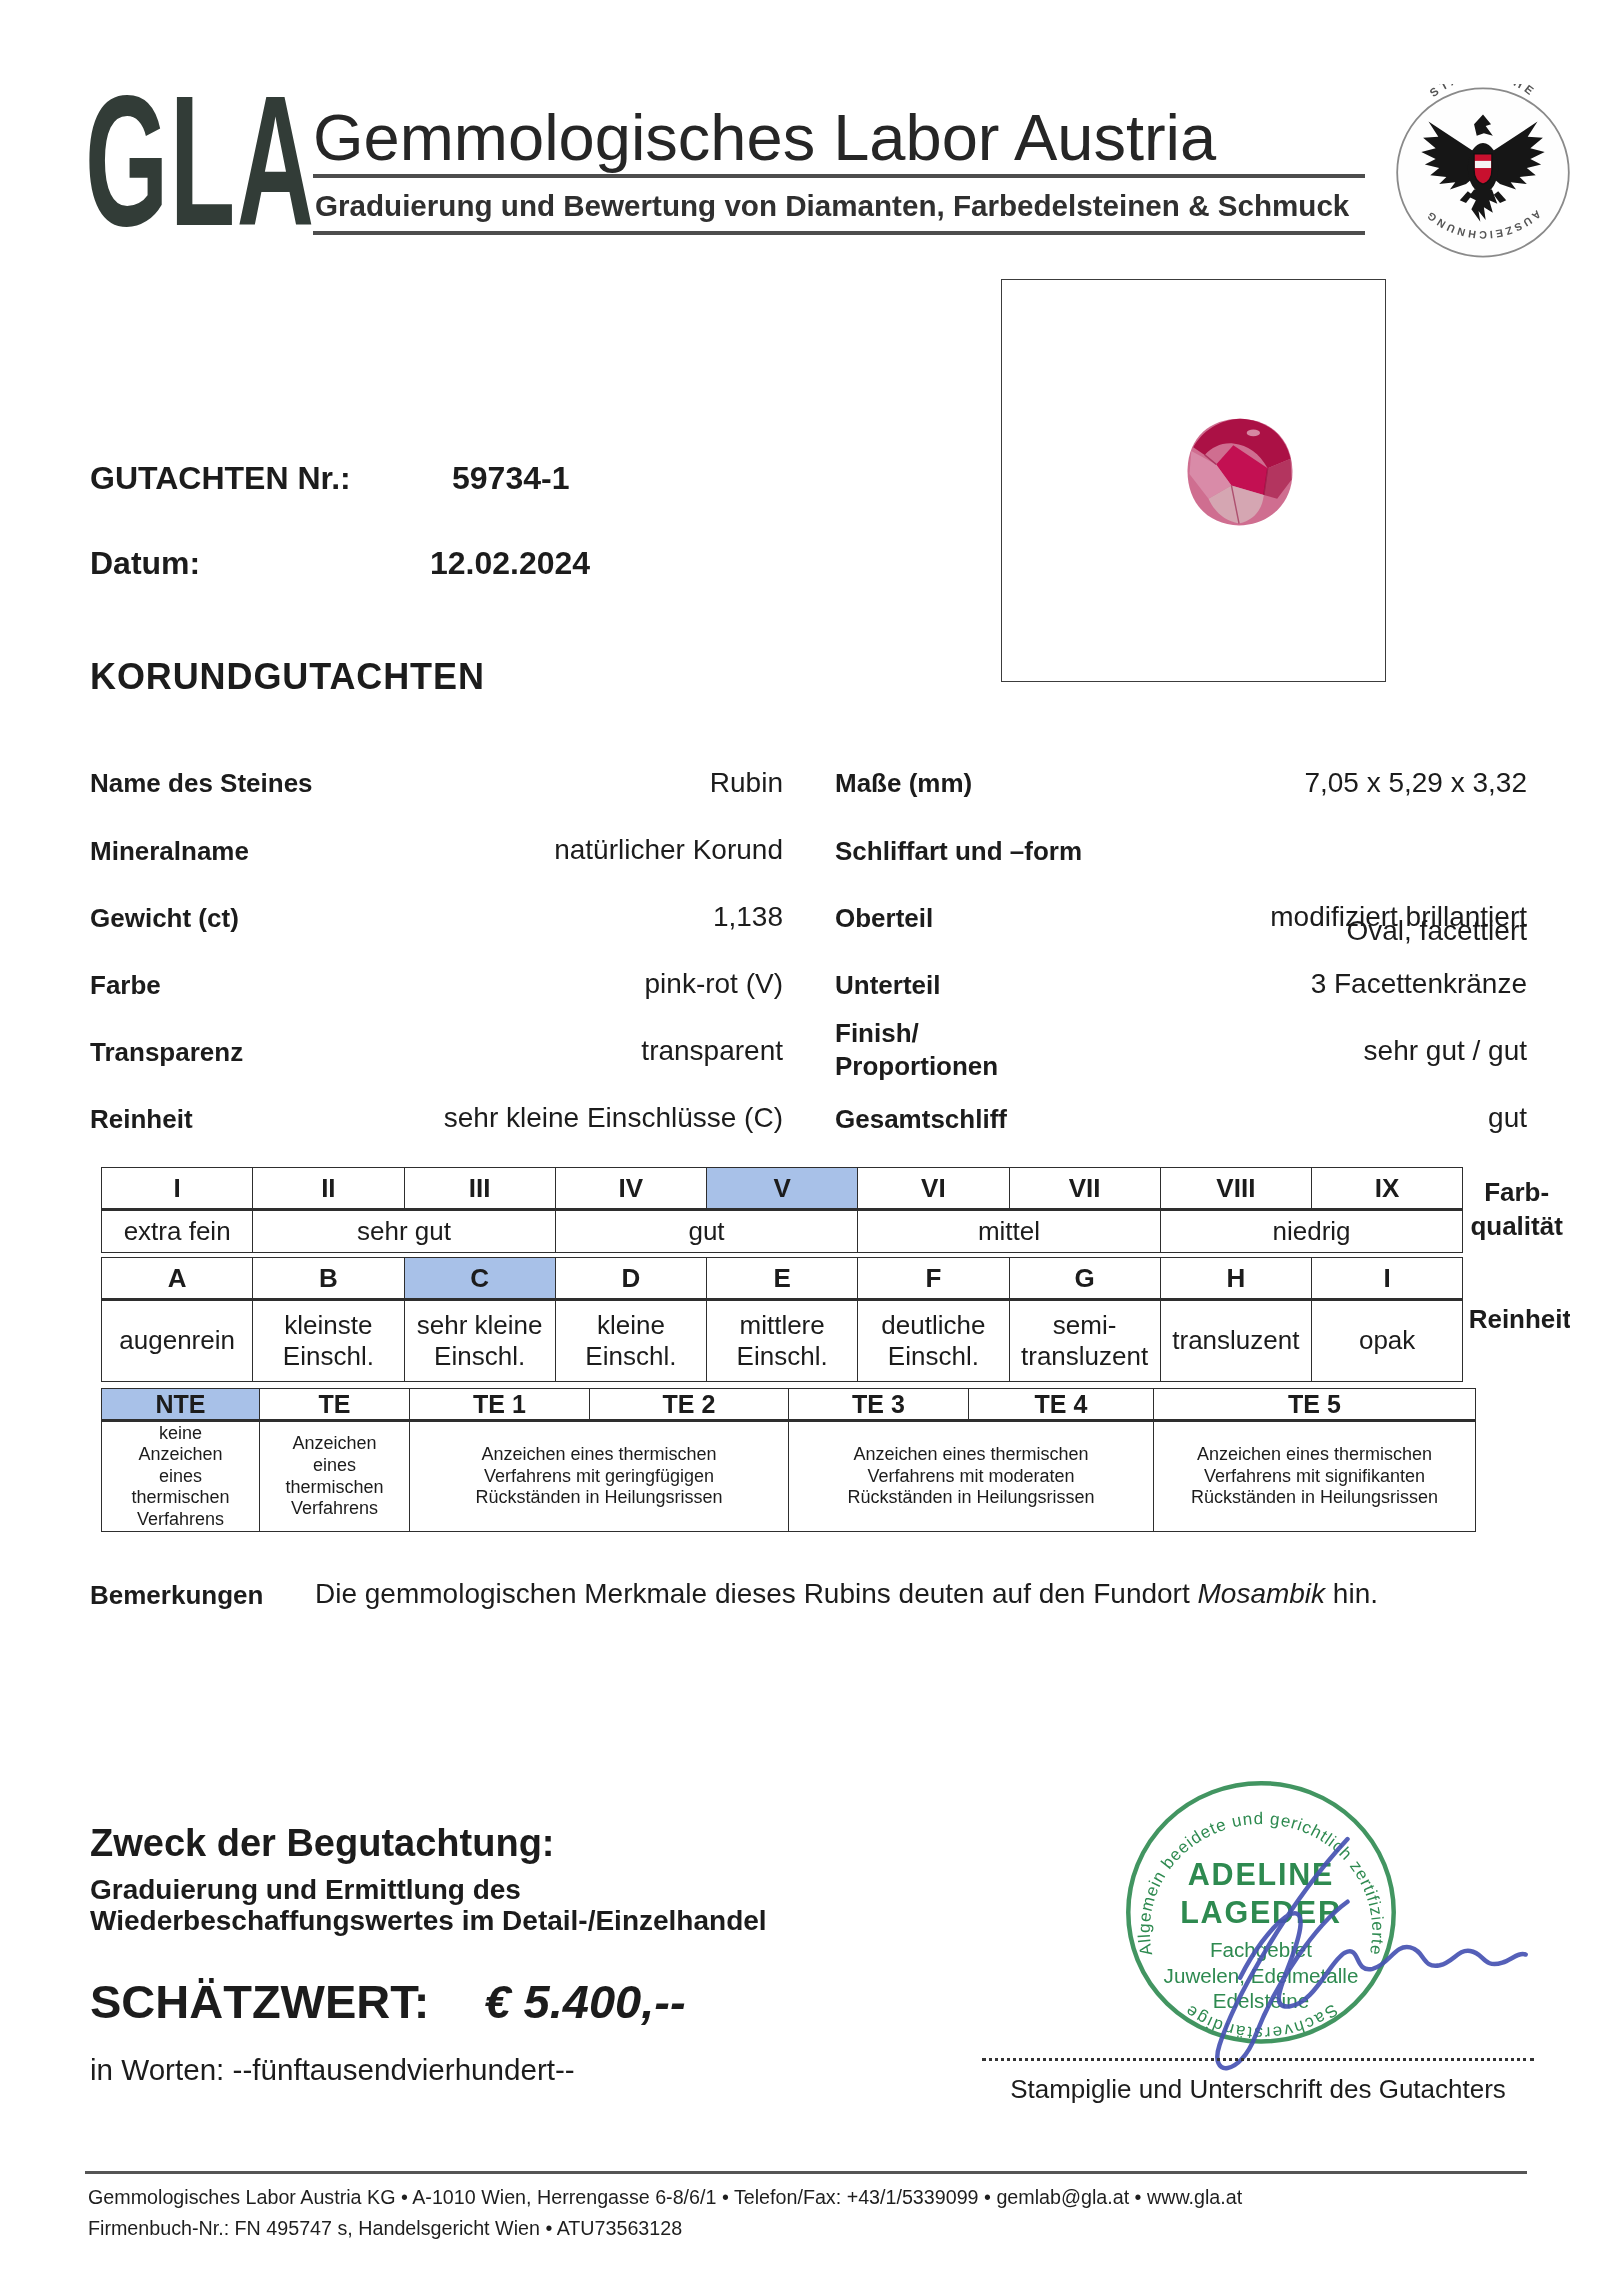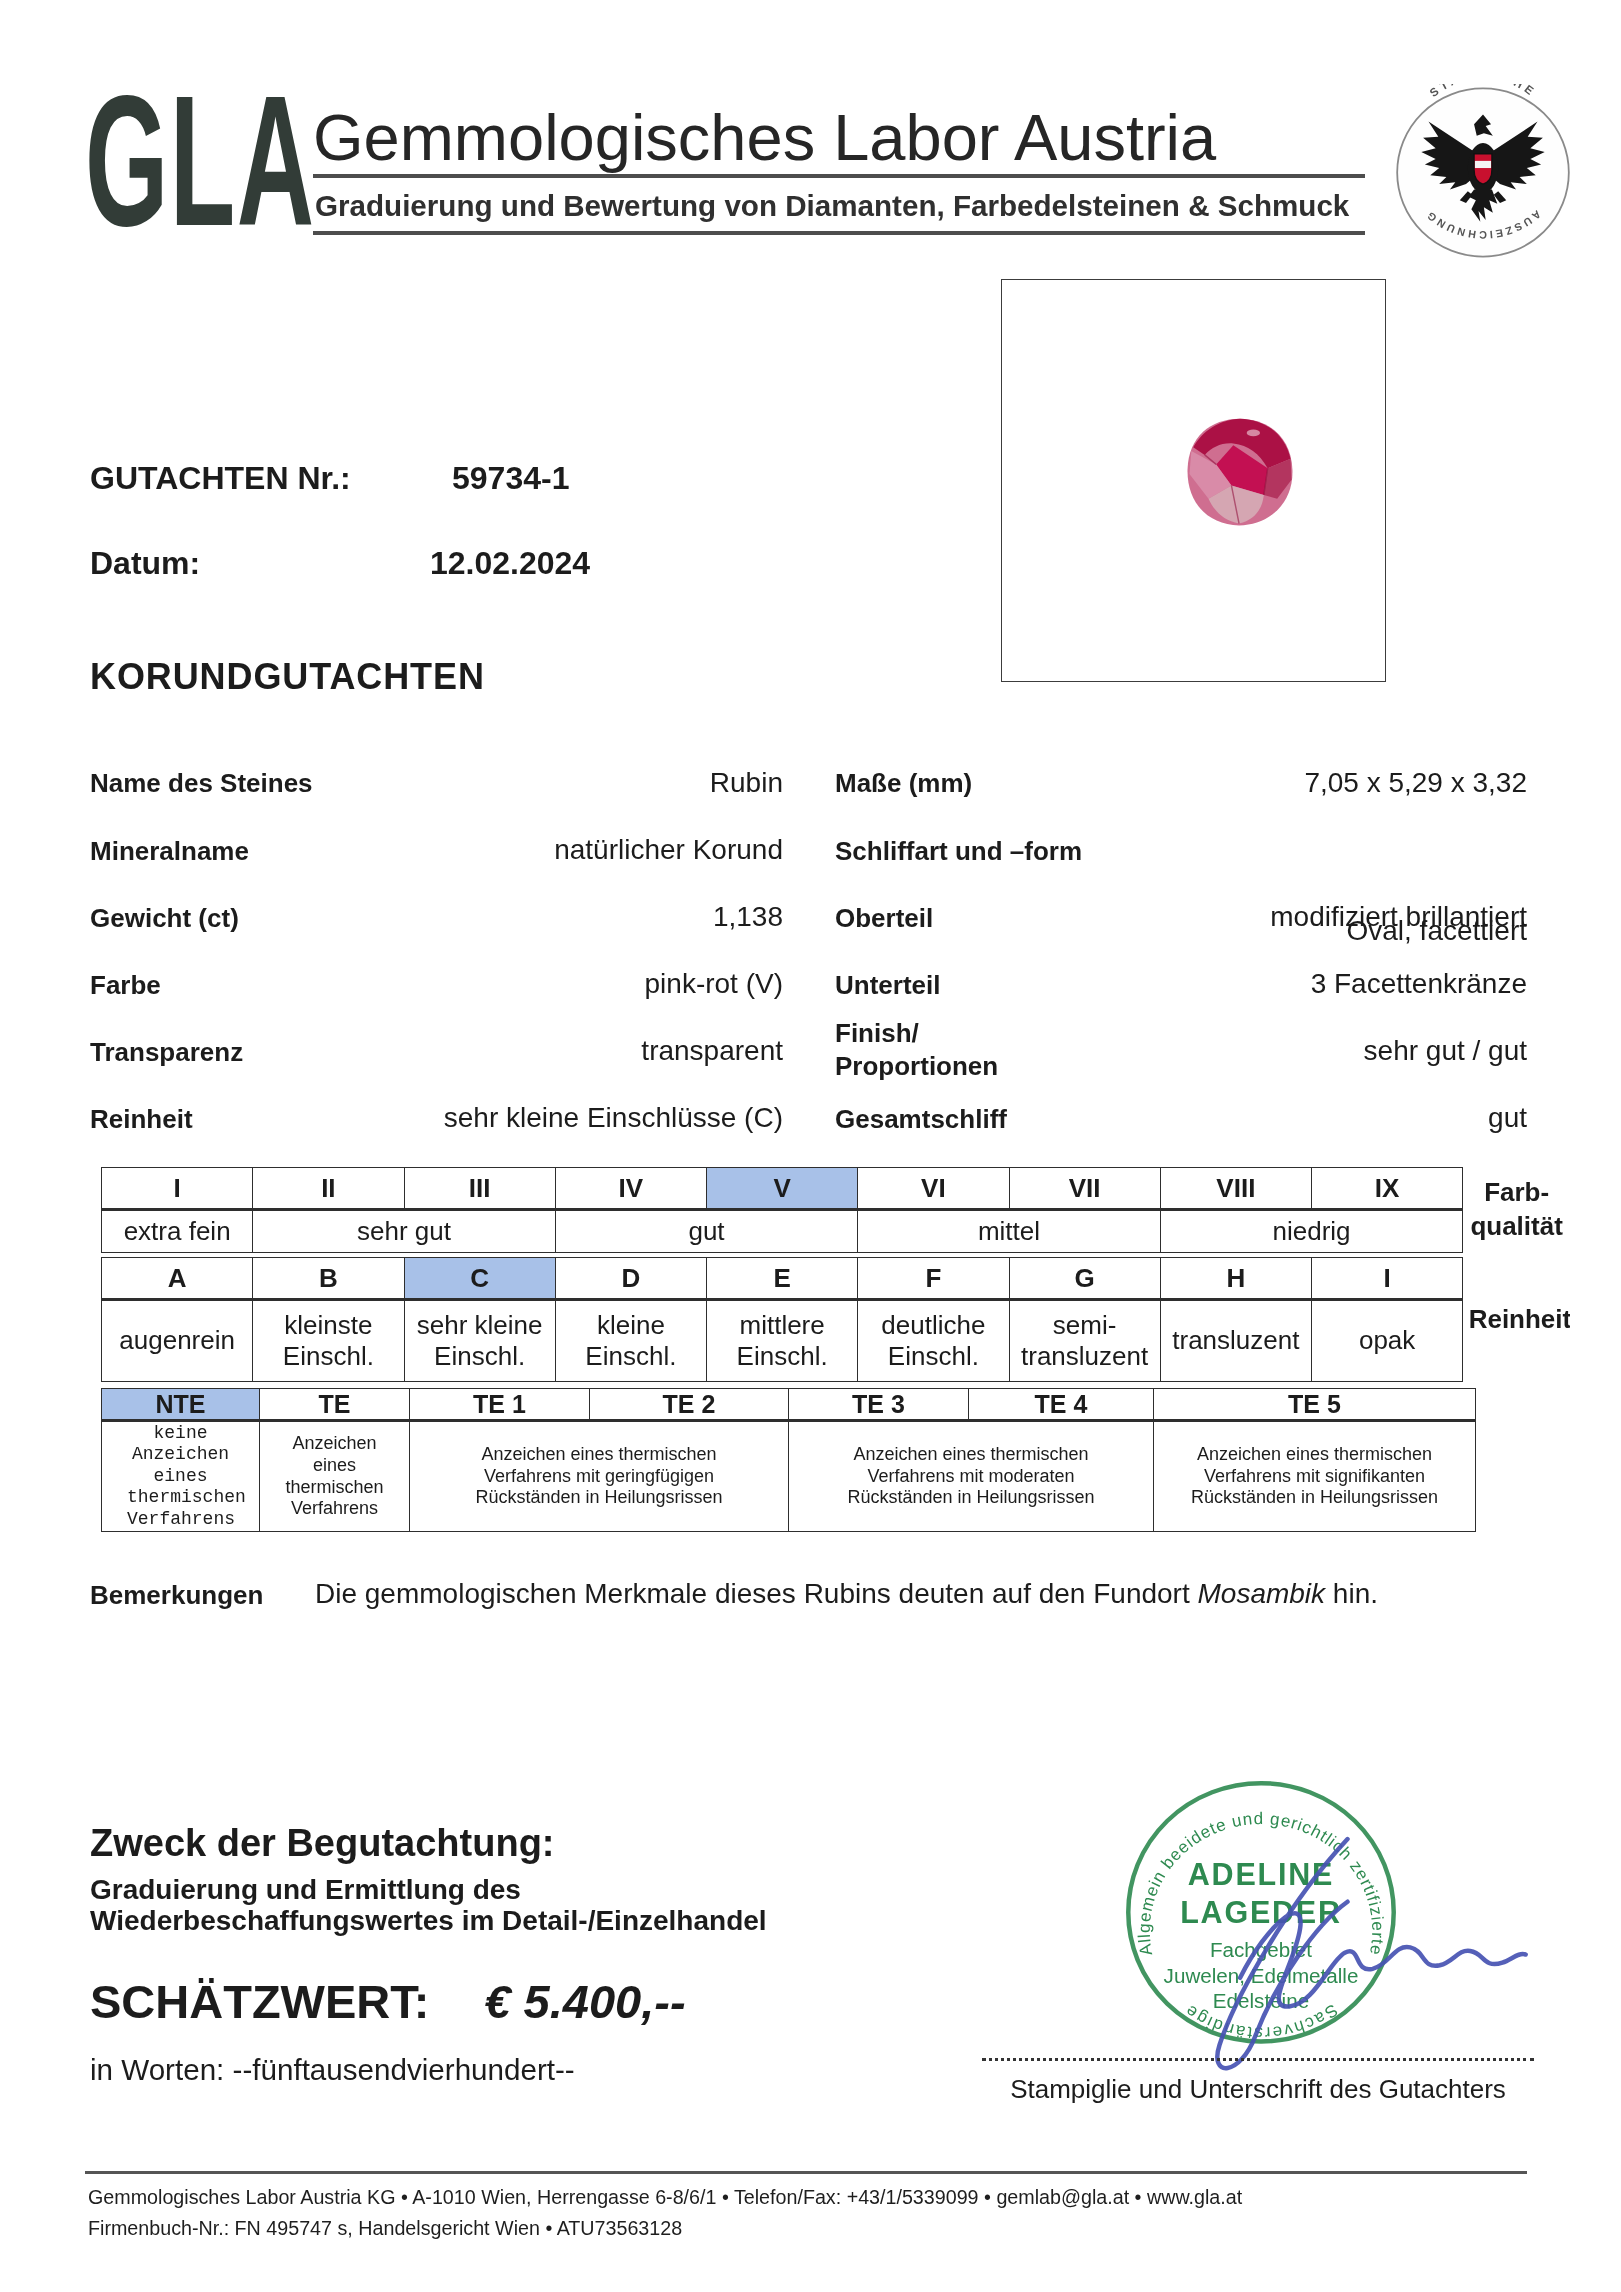--- a/index.html
+++ b/index.html
@@ -234,21 +234,21 @@
         <tr class="hdr" style="height:32px;">
       <th class="hl">NTE</th>
       <th>TE</th>
       <th>TE 1</th>
       <th>TE 2</th>
       <th>TE 3</th>
       <th>TE 4</th>
       <th>TE 5</th>
     </tr>
     <tr style="height:111px;">
-      <td class="body" style="padding:0 25px;font-family:Liberation Mono, monospace;">keine Anzeichen eines thermischen Verfahrens</td>
+      <td class="body" style="padding:0 25px;">keine Anzeichen eines thermischen Verfahrens</td>
       <td class="body" style="padding:0 10.7px;">Anzeichen eines thermischen Verfahrens</td>
       <td class="body" colspan="2" style="padding:0 49px;">Anzeichen eines thermischen Verfahrens mit geringfügigen Rückständen in Heilungsrissen</td>
       <td class="body" colspan="2" style="padding:0 49px;">Anzeichen eines thermischen Verfahrens mit moderaten Rückständen in Heilungsrissen</td>
       <td class="body" style="padding:0 12.5px;">Anzeichen eines thermischen Verfahrens mit signifikanten Rückständen in Heilungsrissen</td>
     </tr>
   </tbody>
     </table>
 
   <div class="rem-lbl">Bemerkungen</div>
   <div class="rem-txt">

